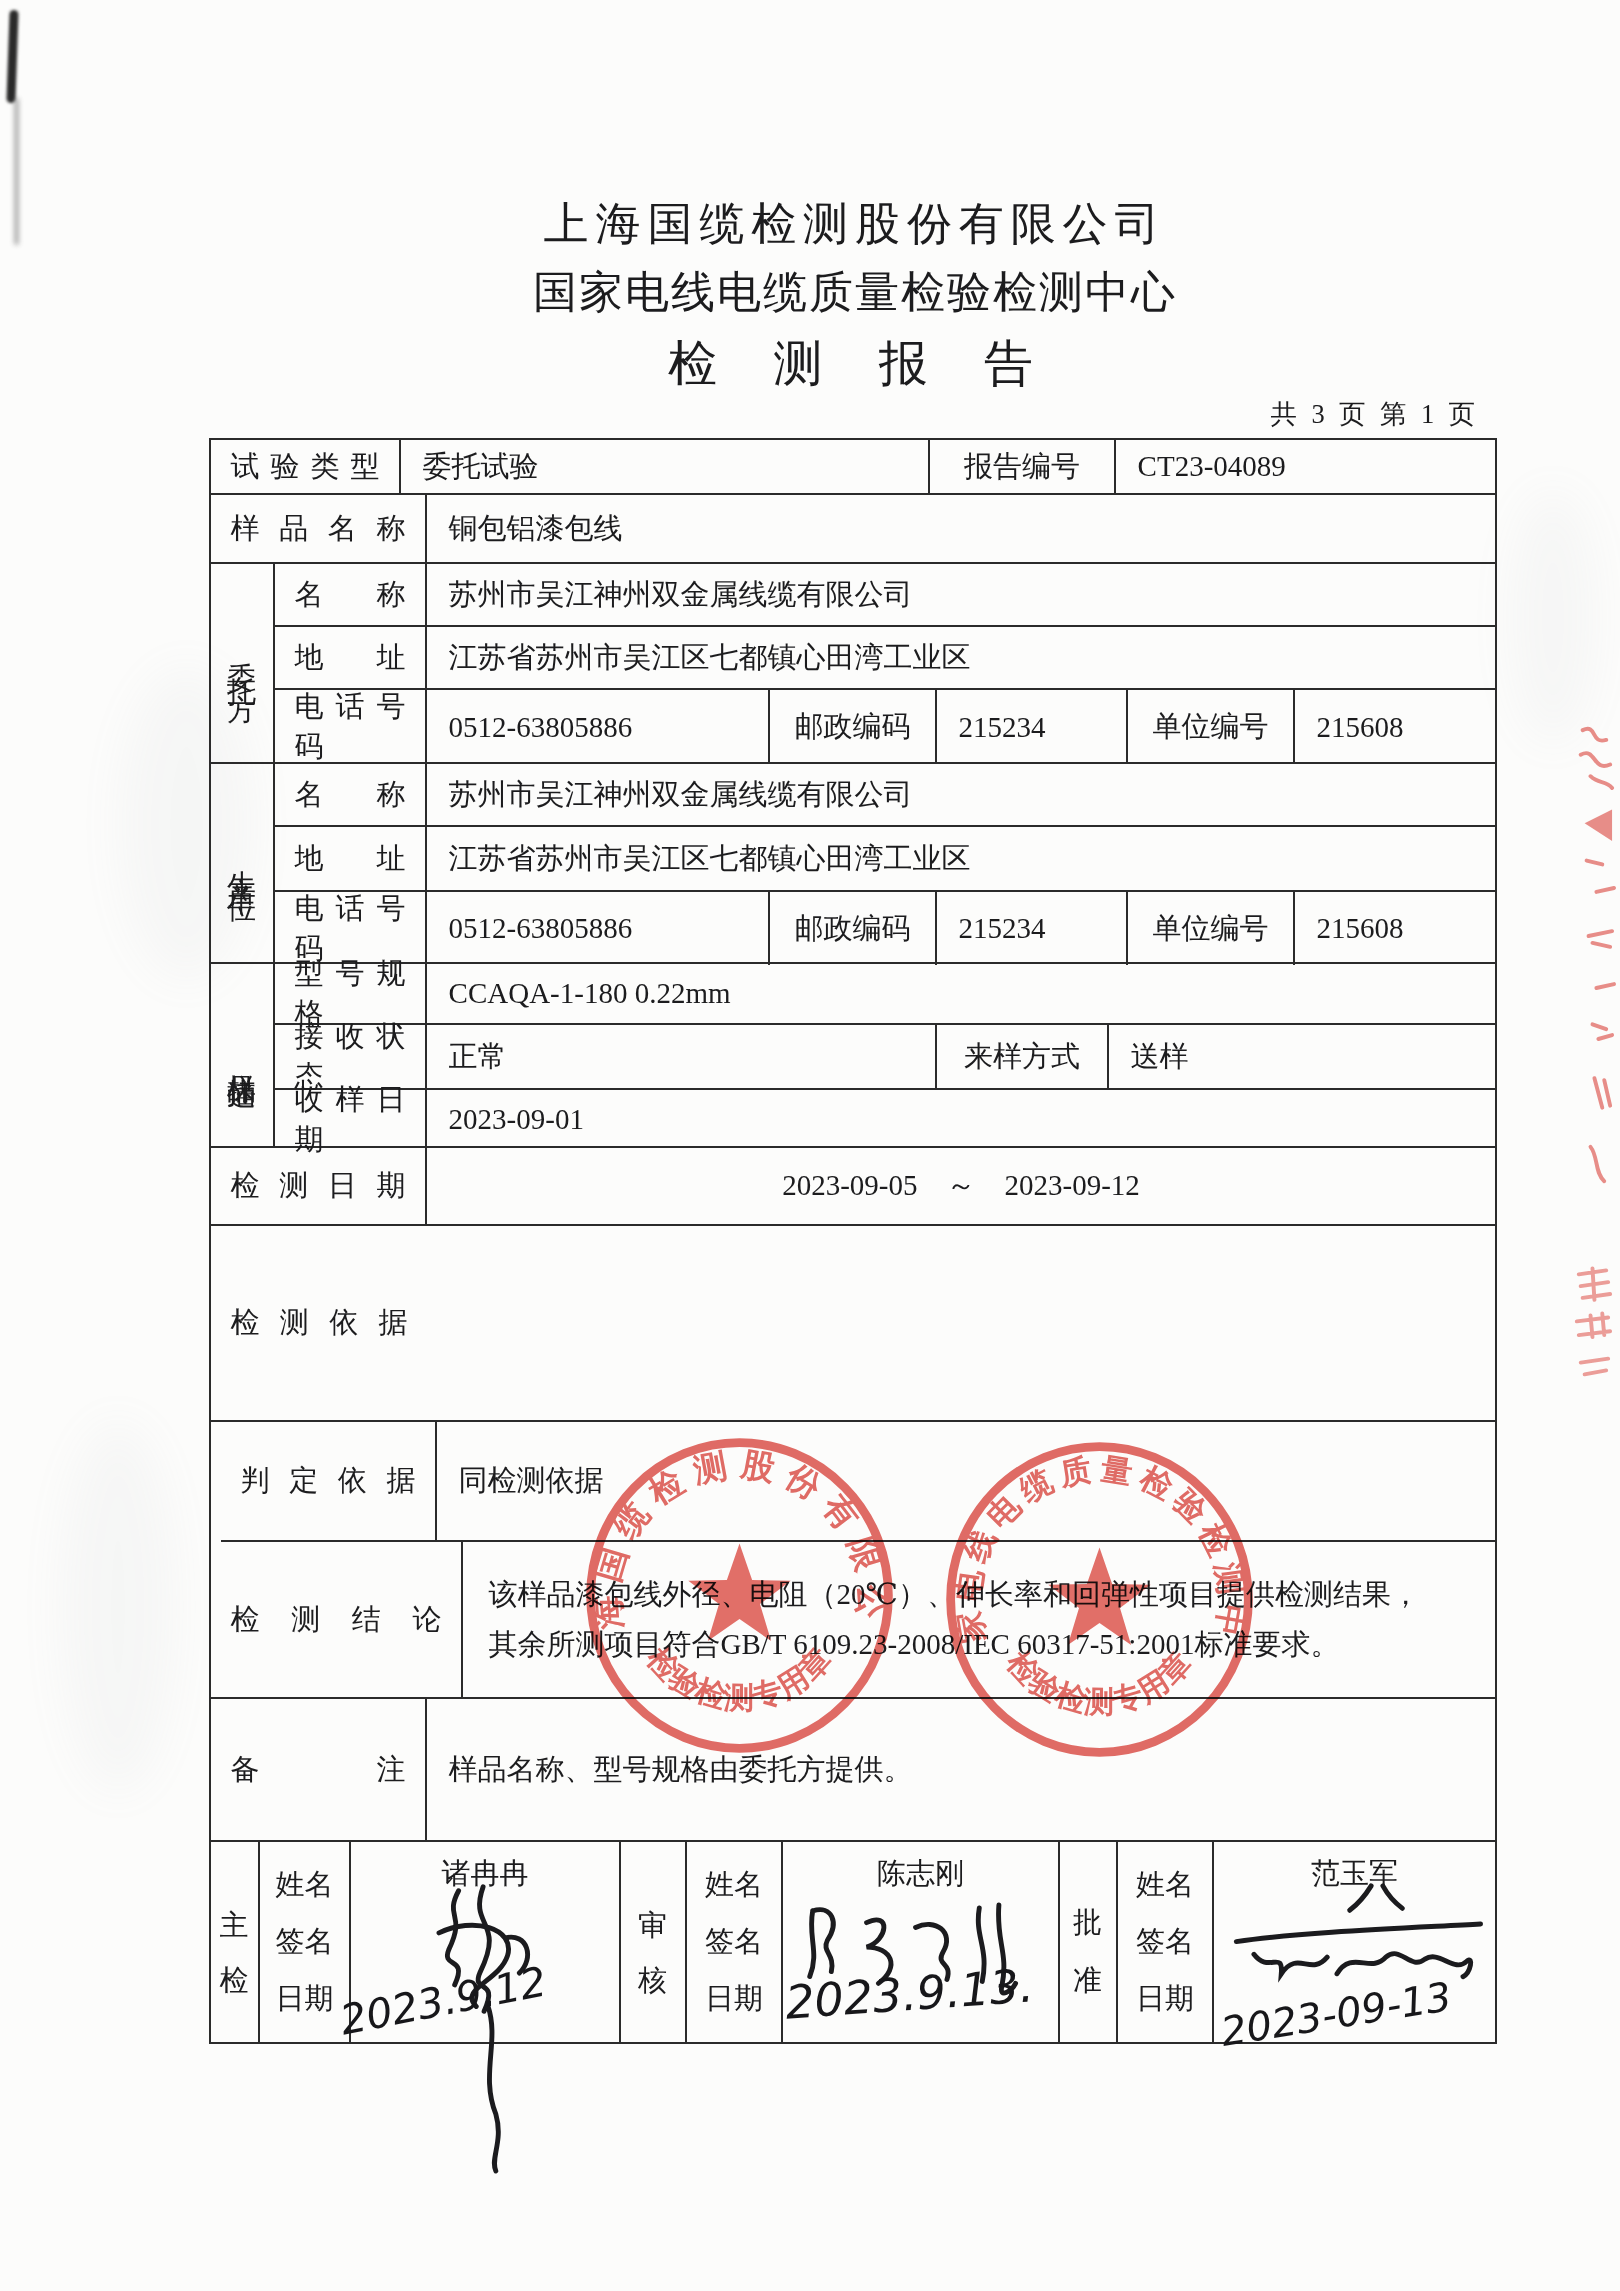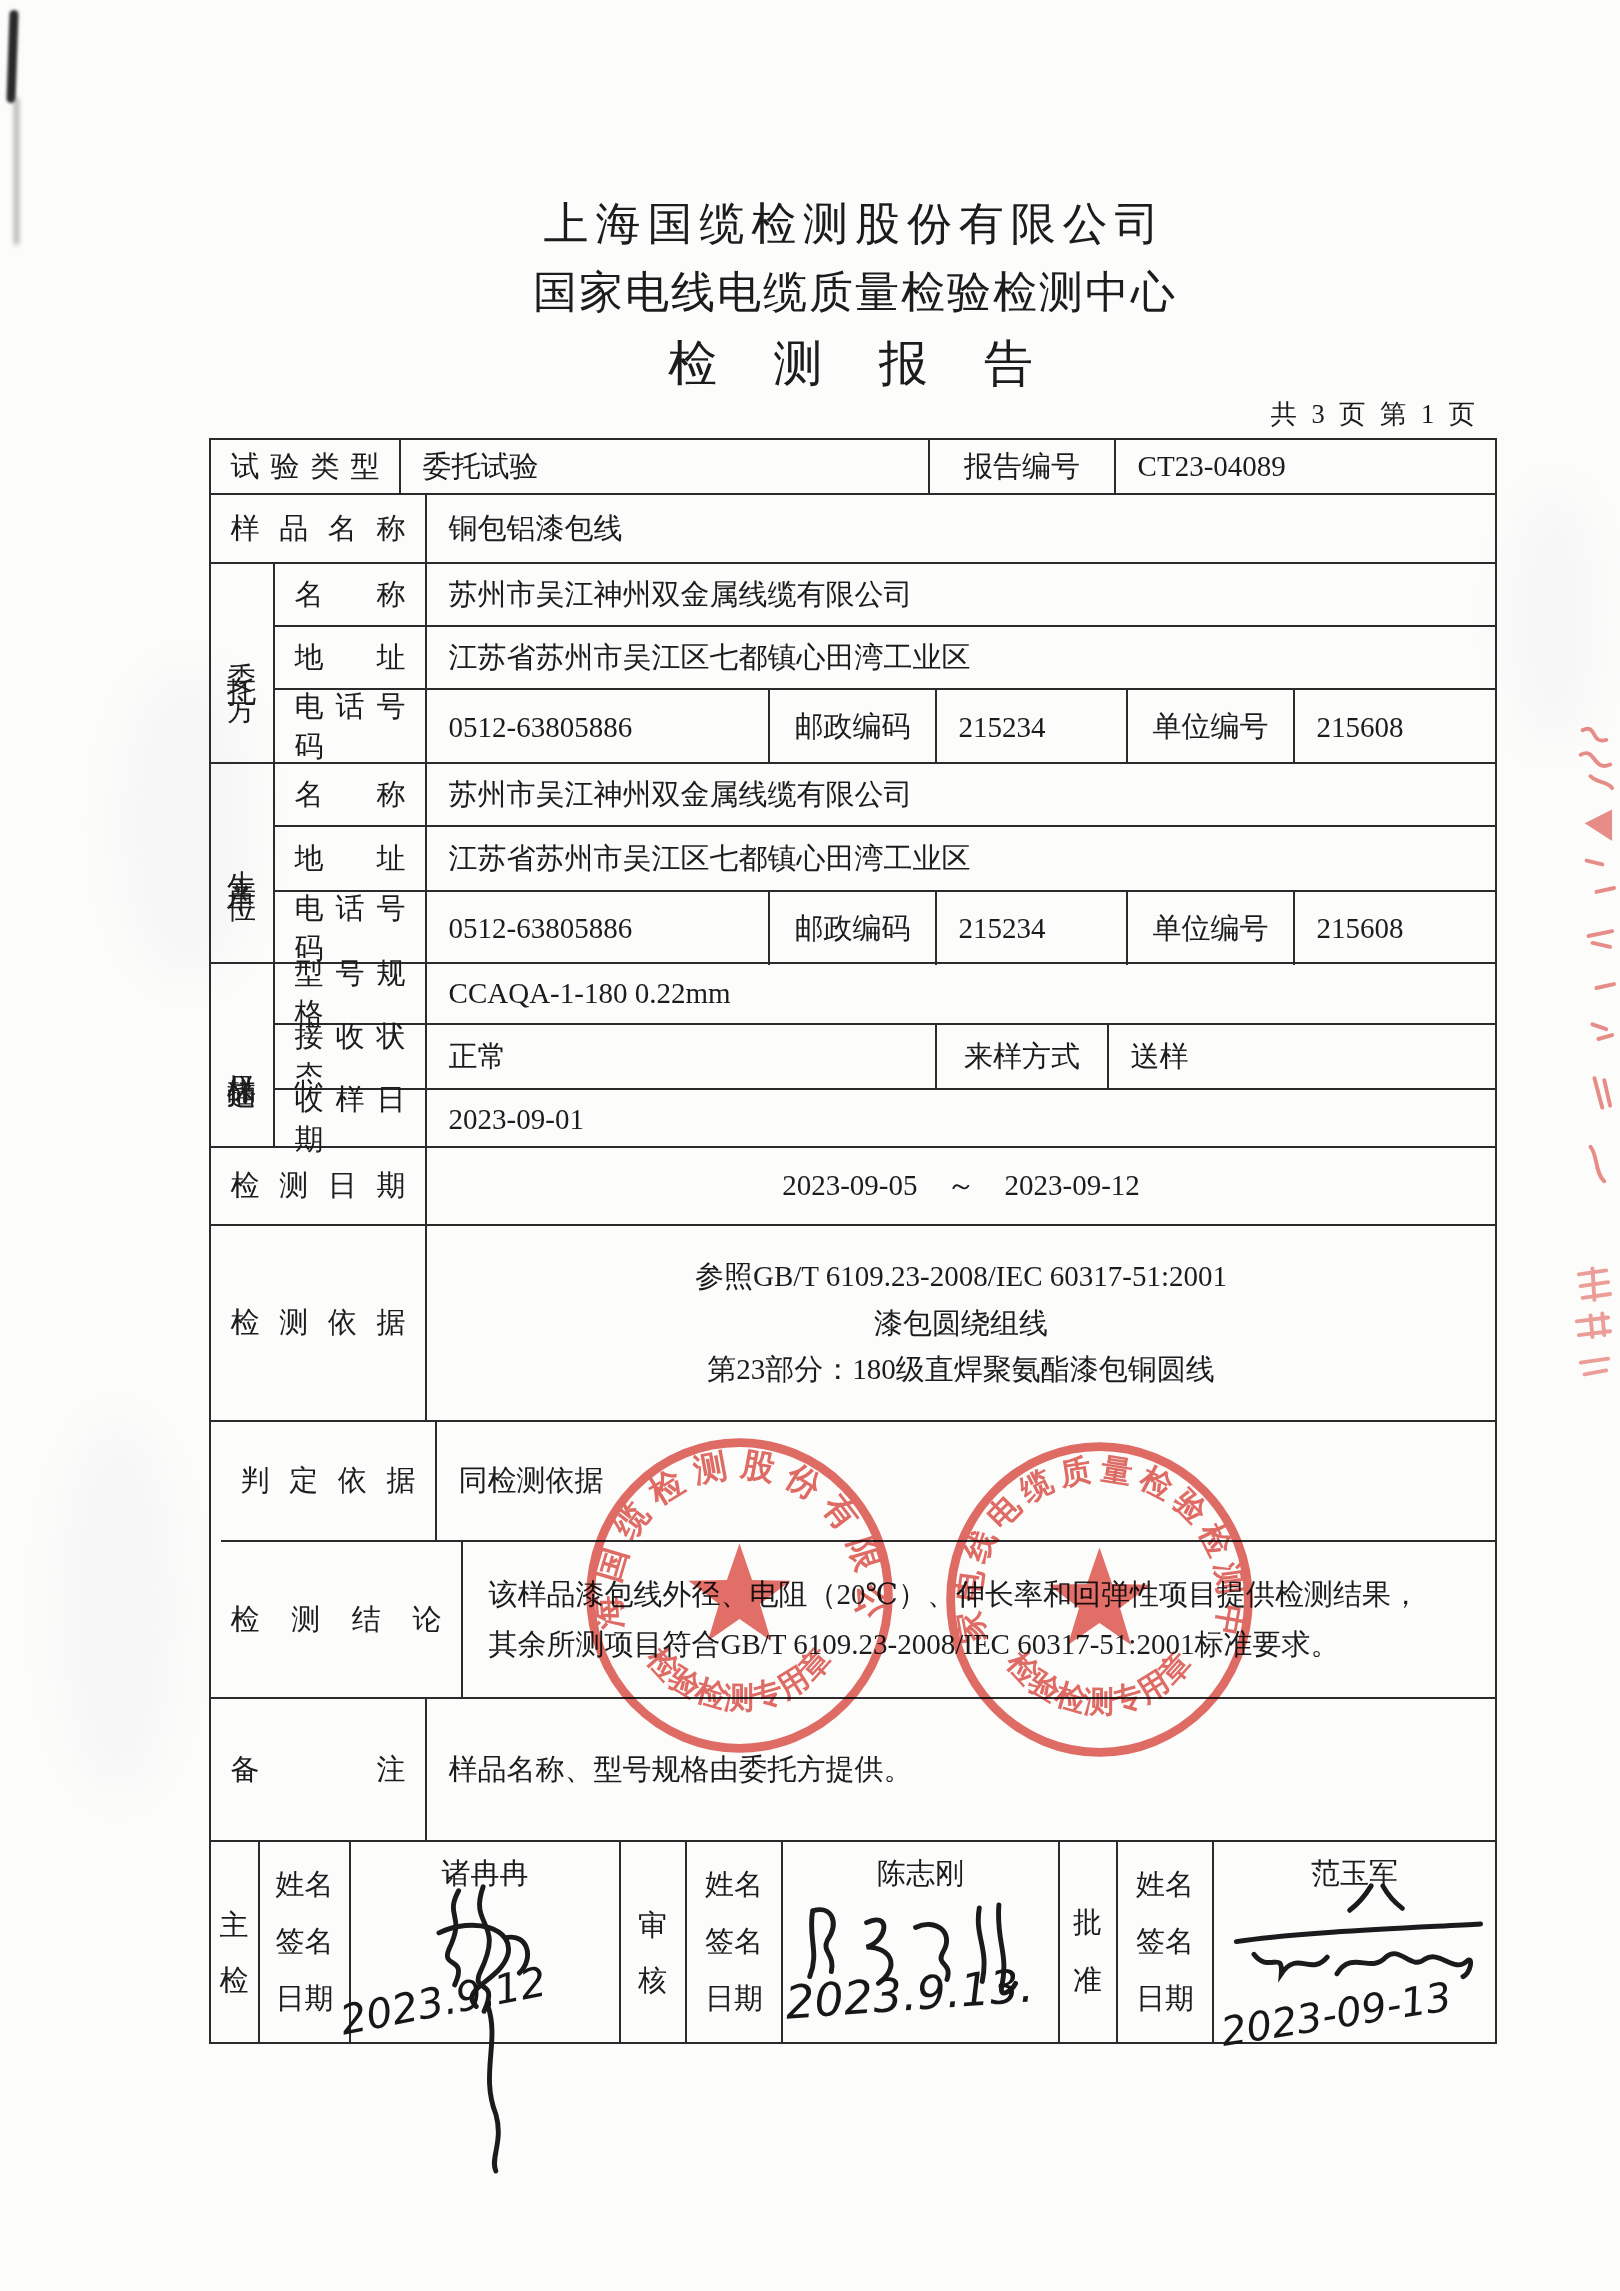--- a/index.html
+++ b/index.html
@@ -167,25 +167,20 @@
       <div class="td jl" style="width:216px;">
           <span>检测日期</span>
         </div>
       <div class="td cl" style="flex:1;">2023-09-05　～　2023-09-12</div>
     </div>
 
     <div class="tr" style="height:196px;">
       <div class="td jl" style="width:216px;">
           <span>检测依据</span>
         </div>
-      <div class="td center-col" style="flex:1;">
-        <div>参照GB/T 6109.23-2008/IEC 60317-51:2001</div>
-        <div>漆包圆绕组线</div>
-        <div>第23部分：180级直焊聚氨酯漆包铜圆线</div>
-      </div>
     </div>
 
     <div class="tr" style="height:120px;margin-left:10px;">
       <div class="td jl" style="width:216px;">
           <span>判定依据</span>
         </div>
       <div class="td val" style="flex:1;">同检测依据</div>
     </div>
 
     <div class="tr" style="height:157px;">

